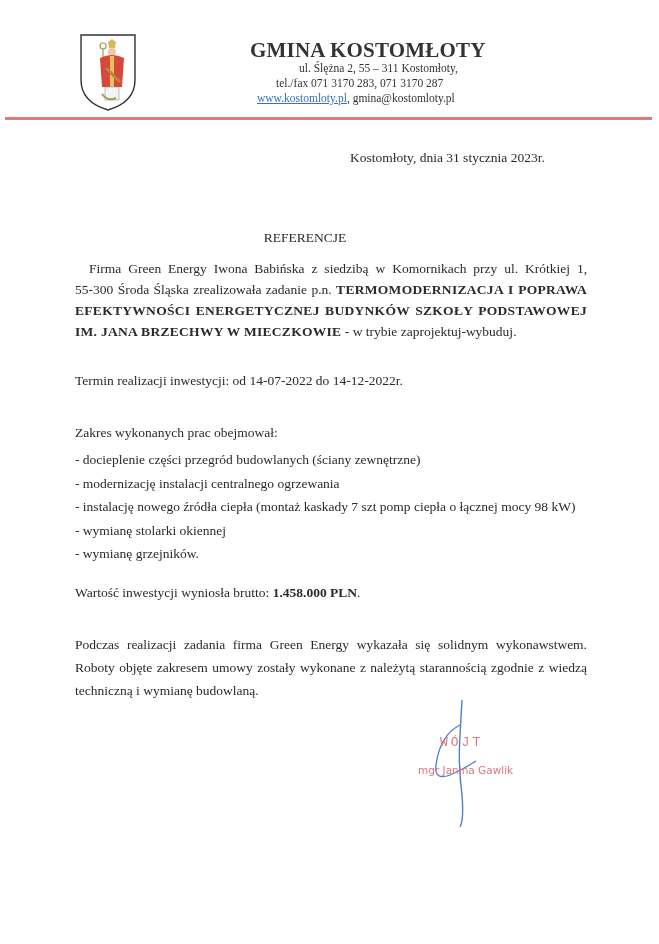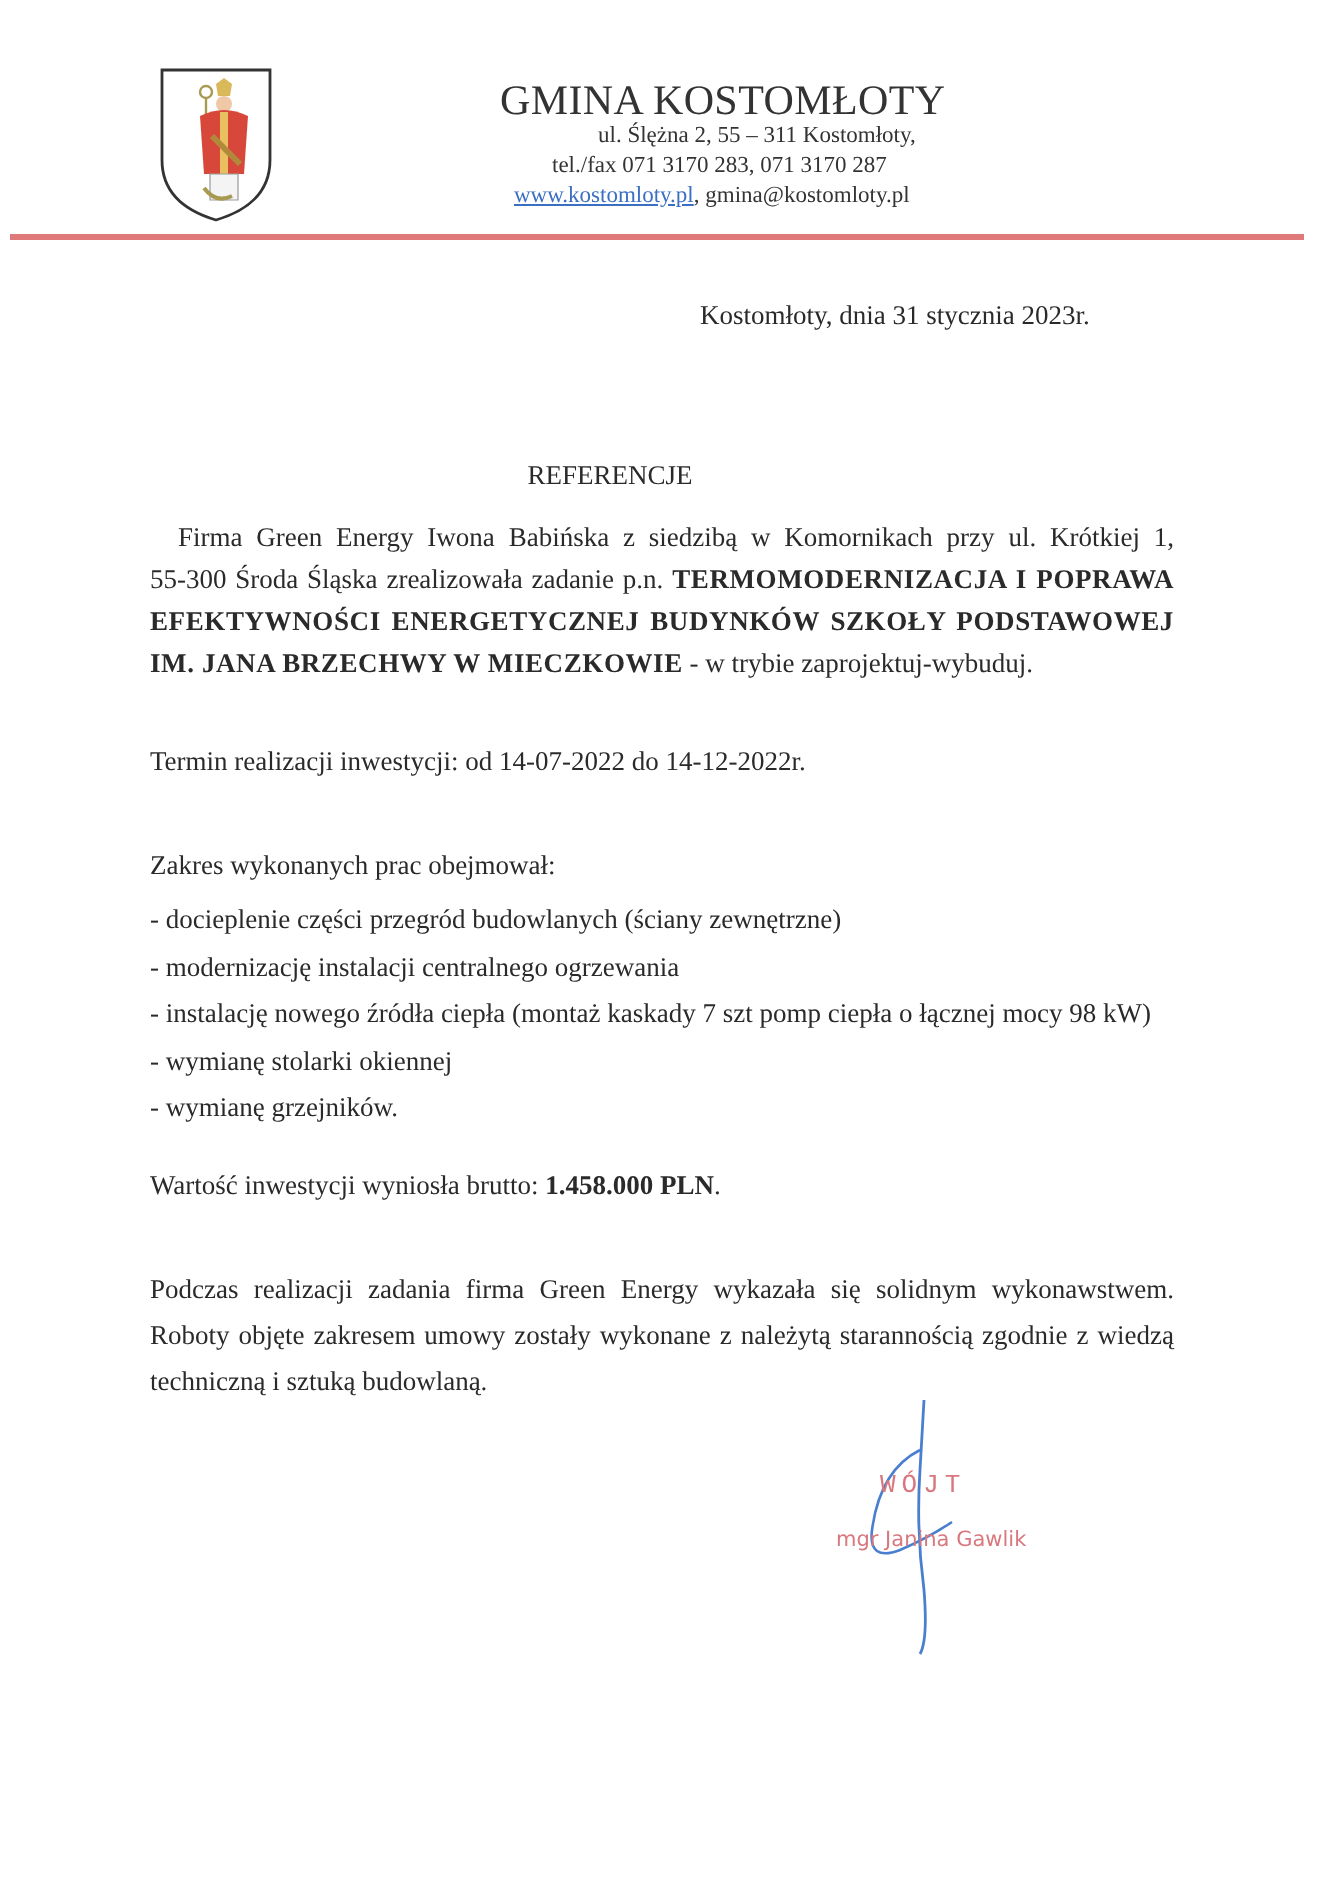--- a/index.html
+++ b/index.html
@@ -4,21 +4,21 @@
   <style>
     html, body { margin: 0; padding: 0; background: #ffffff; }
     body {
       width: 659px; height: 944px; position: relative; overflow: hidden;
       font-family: "Liberation Serif", "DejaVu Serif", serif;
       color: #2a2a2a;
     }
     .crest { position: absolute; left: 78px; top: 32px; width: 60px; height: 80px; }
     .org-name {
       position: absolute; left: 250px; top: 38px;
-      font-size: 21px; font-weight: normal; letter-spacing: 0.2px; color: #333;
+      font-size: 21px; font-weight: bold; letter-spacing: 0.2px; color: #333;
     }
     .addr {
       position: absolute; font-size: 11.5px; color: #333; white-space: nowrap;
     }
     .addr-1 { left: 299px; top: 62px; }
     .addr-2 { left: 276px; top: 77px; }
     .addr-3 { left: 257px; top: 92px; }
     .link { color: #3b6fc4; text-decoration: underline; }
     .rule {
       position: absolute; left: 5px; top: 117px; width: 647px; height: 3px;
@@ -97,21 +97,21 @@
   <li>- wymianę grzejników.</li>
 </ul>
 
 <div class="value">
   <span>Wartość inwestycji wyniosła brutto: </span><b>1.458.000 PLN</b><span>.</span>
 </div>
 
 <div class="para p2">
   <span class="line justify-line">Podczas realizacji zadania firma Green Energy wykazała się solidnym wykonawstwem.</span>
   <span class="line justify-line">Roboty objęte zakresem umowy zostały wykonane z należytą starannością zgodnie z wiedzą</span>
-  <span class="line">techniczną i sztuką budowlaną.</span>
+  <span class="line">techniczną i wymianę budowlaną.</span>
 </div>
 
 <svg class="signature" viewBox="0 0 150 140">
   <path d="M62 5 L60 40 Q58 70 62 100 Q64 125 60 132" stroke="#4a7fd0" stroke-width="1.4" fill="none"></path>
   <path d="M60 30 Q40 40 36 70 Q34 86 50 80 Q64 74 76 66" stroke="#4a7fd0" stroke-width="1.3" fill="none"></path>
 </svg>
 <div class="sig-title">WÓJT</div>
 <div class="sig-name">mgr Janina Gawlik</div>
 
 </body></html>

